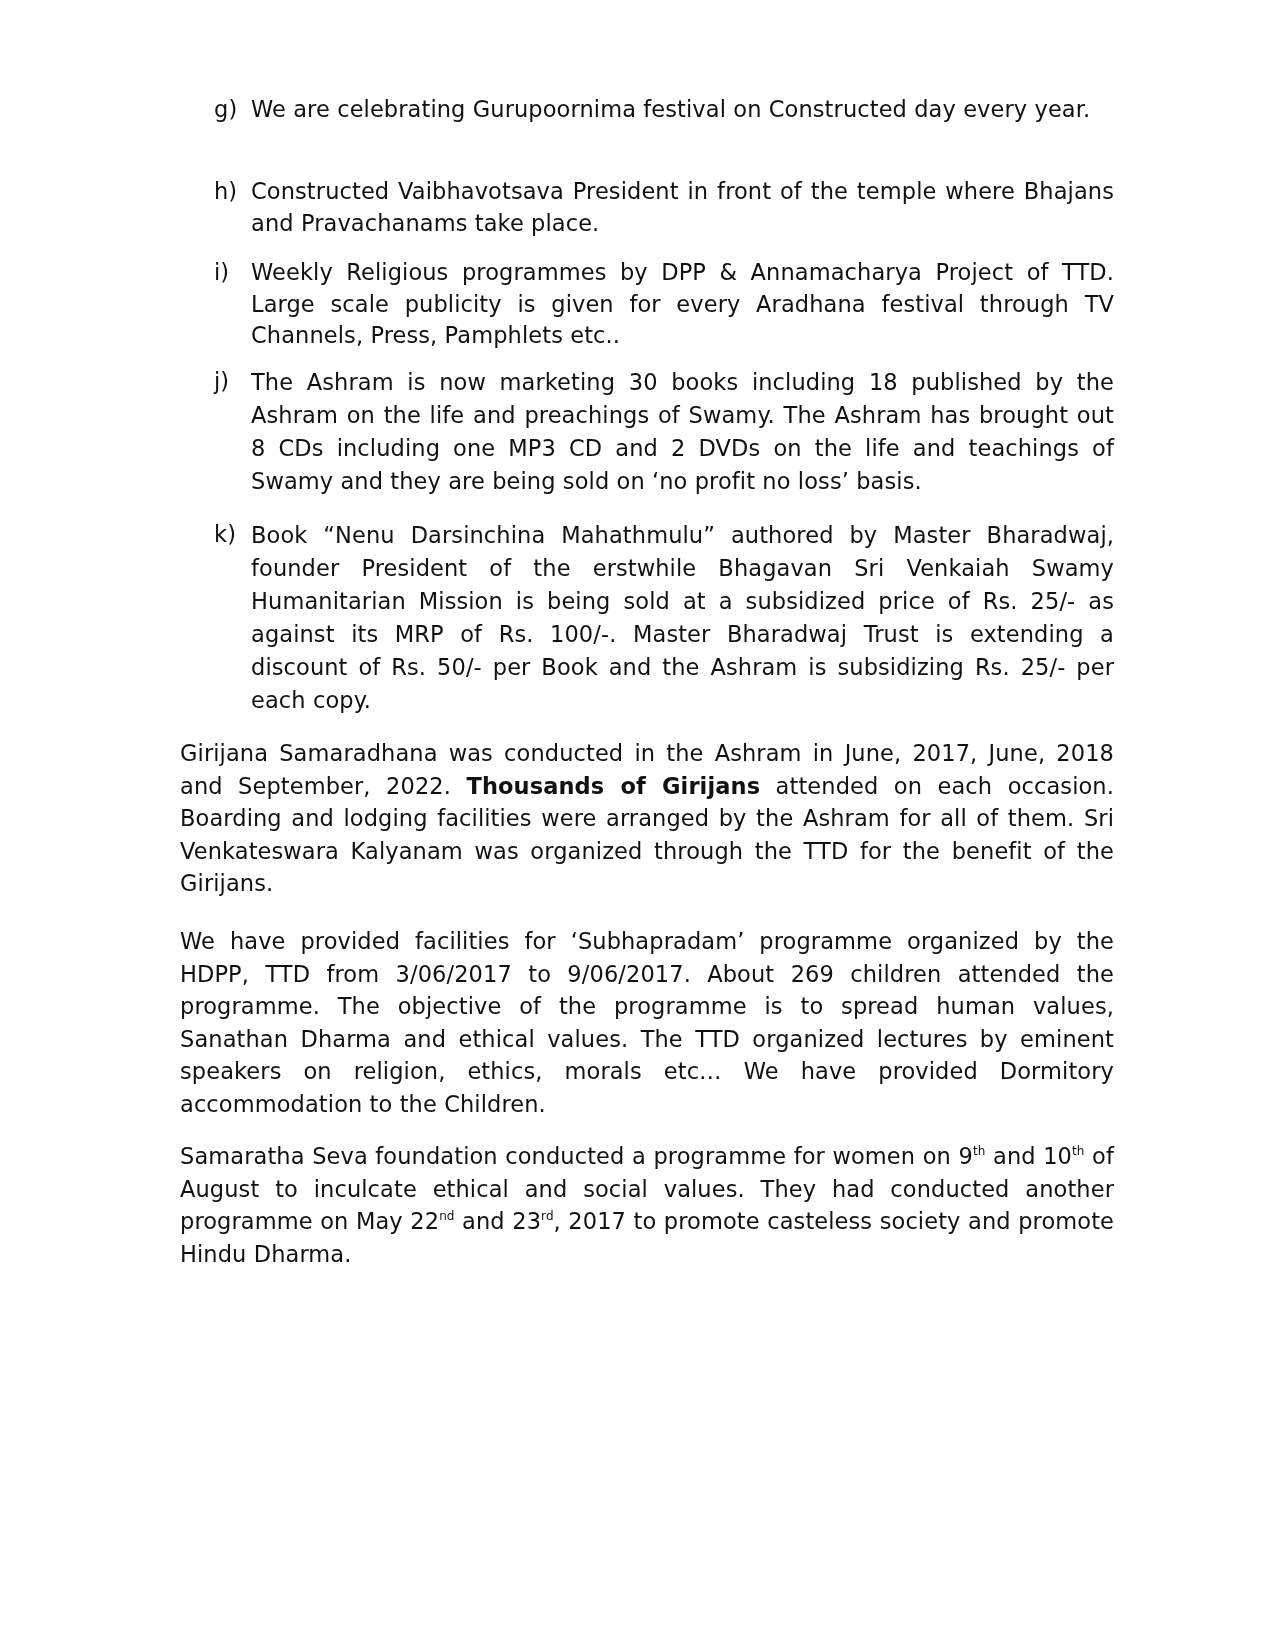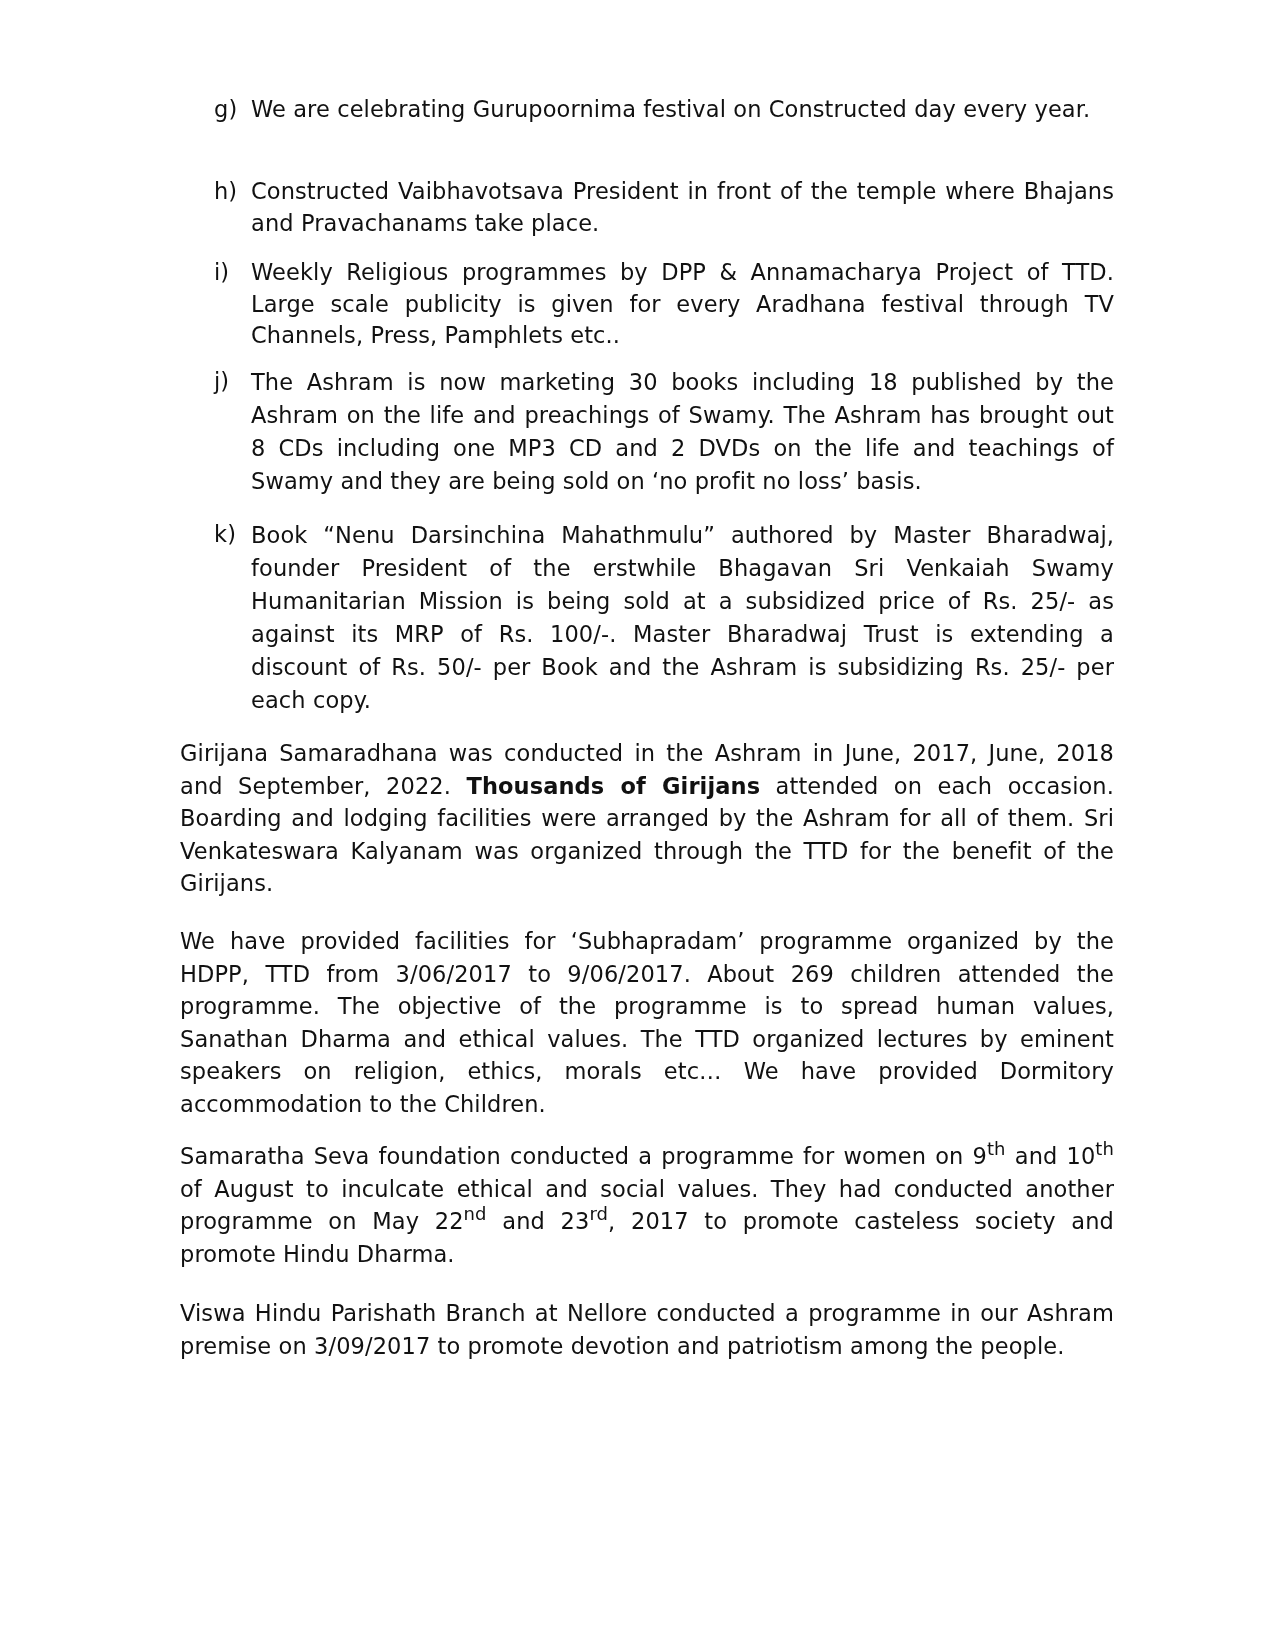--- a/index.html
+++ b/index.html
@@ -6,21 +6,21 @@
   body { width: 1275px; height: 1649px; position: relative; overflow: hidden;
          font-family: "DejaVu Sans", sans-serif; color: #111; }
   .page { position: absolute; left: 0; top: 0; width: 1275px; height: 1649px; }
   .text { font-size: 22.5px; line-height: 31.5px; text-align: justify; letter-spacing: 0.1px; }
   .item { position: absolute; left: 214px; width: 900px; }
   .item .label { position: absolute; left: 0; top: 0; width: 34px; }
   .item .body { margin-left: 37px; text-align: justify; }
   .item.tall .body { line-height: 33px; }
   .para { position: absolute; left: 180px; width: 934px; }
   .para.tall { line-height: 32.5px; }
-  sup { font-size: 18px; line-height: 0; vertical-align: 9px; }
+  sup { font-size: 12px; line-height: 0; vertical-align: 9px; }
   b { font-weight: bold; }
 </style>
 </head>
 <body>
 
 <div class="page">
 
   <div class="item text" style="top:94px;">
     <span class="label">g)</span>
     <div class="body">We are celebrating Gurupoornima festival on Constructed day every year.</div>
@@ -45,15 +45,14 @@
     <span class="label">k)</span>
     <div class="body">Book “Nenu Darsinchina Mahathmulu” authored by Master Bharadwaj, founder President of the erstwhile Bhagavan Sri Venkaiah Swamy Humanitarian Mission is being sold at a subsidized price of Rs. 25/- as against its MRP of Rs. 100/-. Master Bharadwaj Trust is extending a discount of Rs. 50/- per Book and the Ashram is subsidizing Rs. 25/- per each copy.</div>
   </div>
 
   <div class="para text tall" style="top:716px;margin-top:21px;"><span>Girijana Samaradhana was conducted in the Ashram in June, 2017, June, 2018 and September, 2022. </span><b>Thousands of Girijans</b><span> attended on each occasion. Boarding and lodging facilities were arranged by the Ashram for all of them. Sri Venkateswara Kalyanam was organized through the TTD for the benefit of the Girijans.</span></div>
 
   <div class="para text tall" style="top:925px;">We have provided facilities for ‘Subhapradam’ programme organized by the HDPP, TTD from 3/06/2017 to 9/06/2017. About 269 children attended the programme. The objective of the programme is to spread human values, Sanathan Dharma and ethical values. The TTD organized lectures by eminent speakers on religion, ethics, morals etc… We have provided Dormitory accommodation to the Children.</div>
 
   <div class="para text tall" style="top:1140px;"><span>Samaratha Seva foundation conducted a programme for women on 9</span><sup>th</sup><span> and 10</span><sup>th</sup><span> of August to inculcate ethical and social values. They had conducted another programme on May 22</span><sup>nd</sup><span> and 23</span><sup>rd</sup><span>, 2017 to promote casteless society and promote Hindu Dharma.</span></div>
 
-  <div class="para text tall" style="top:1297px;">Viswa Hindu Parishath Branch at Nellore conducted a programme in our Ashram premise on 3/09/2017 to promote devotion and patriotism among the people.</div>
 
 </div>
 
 </body></html>

